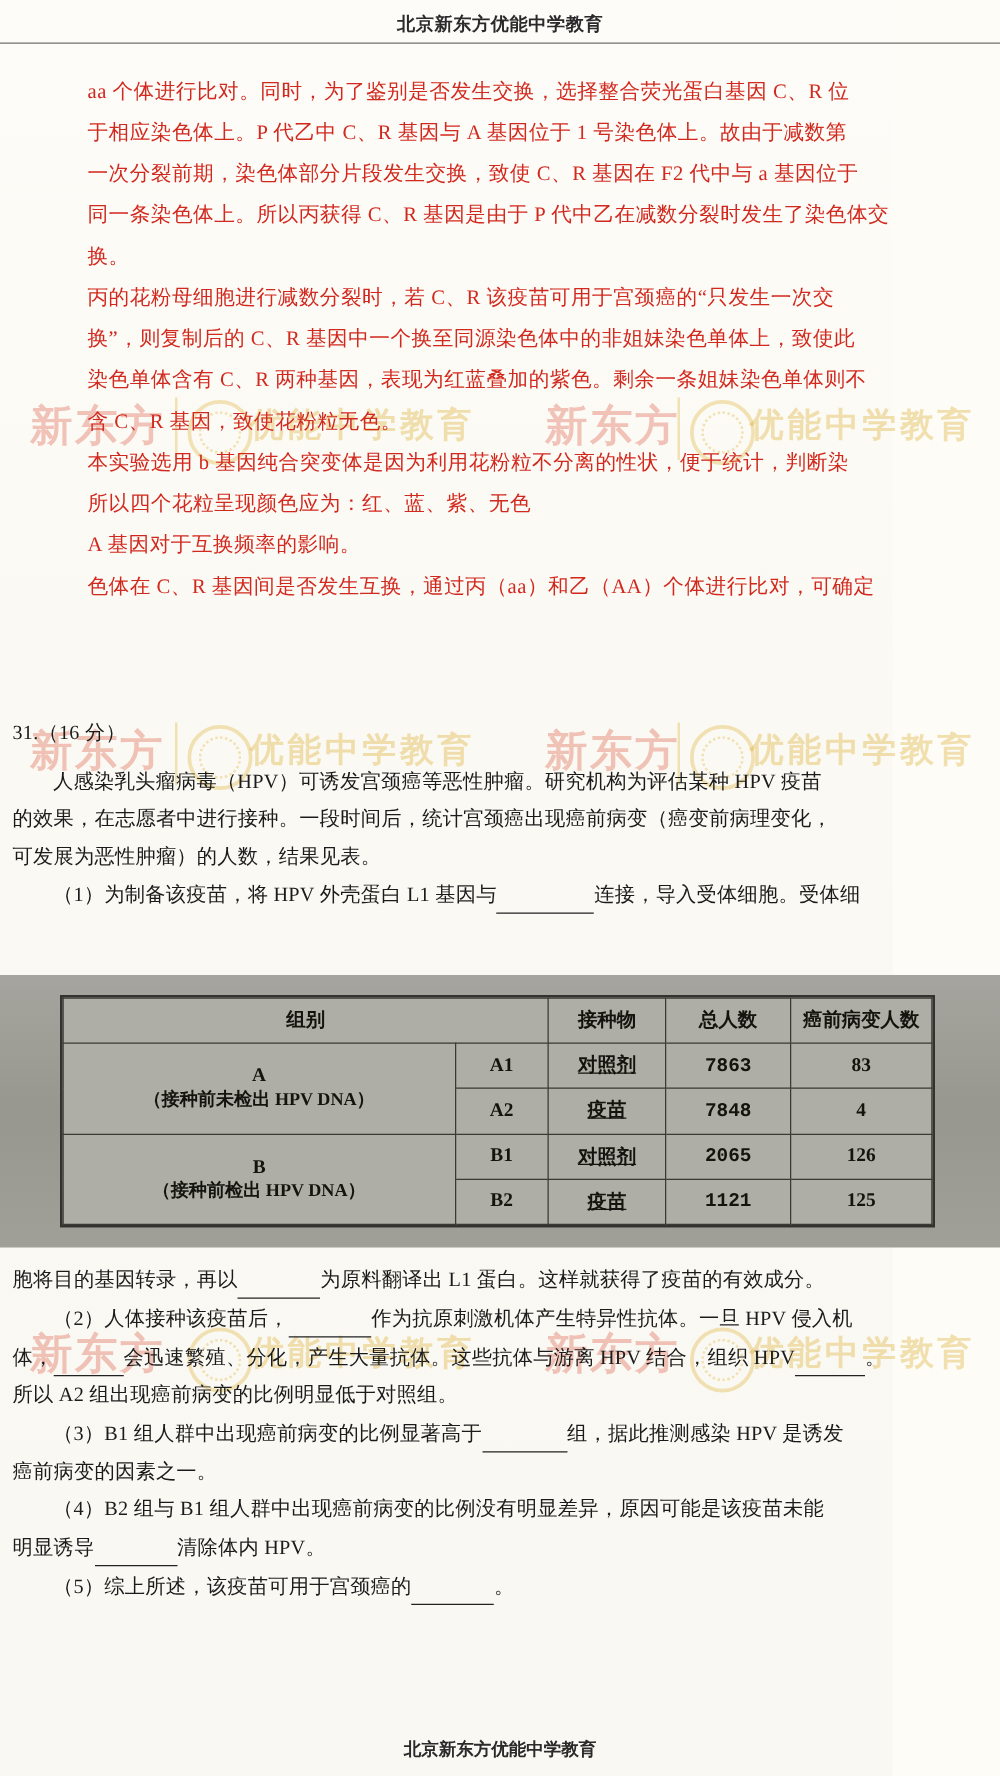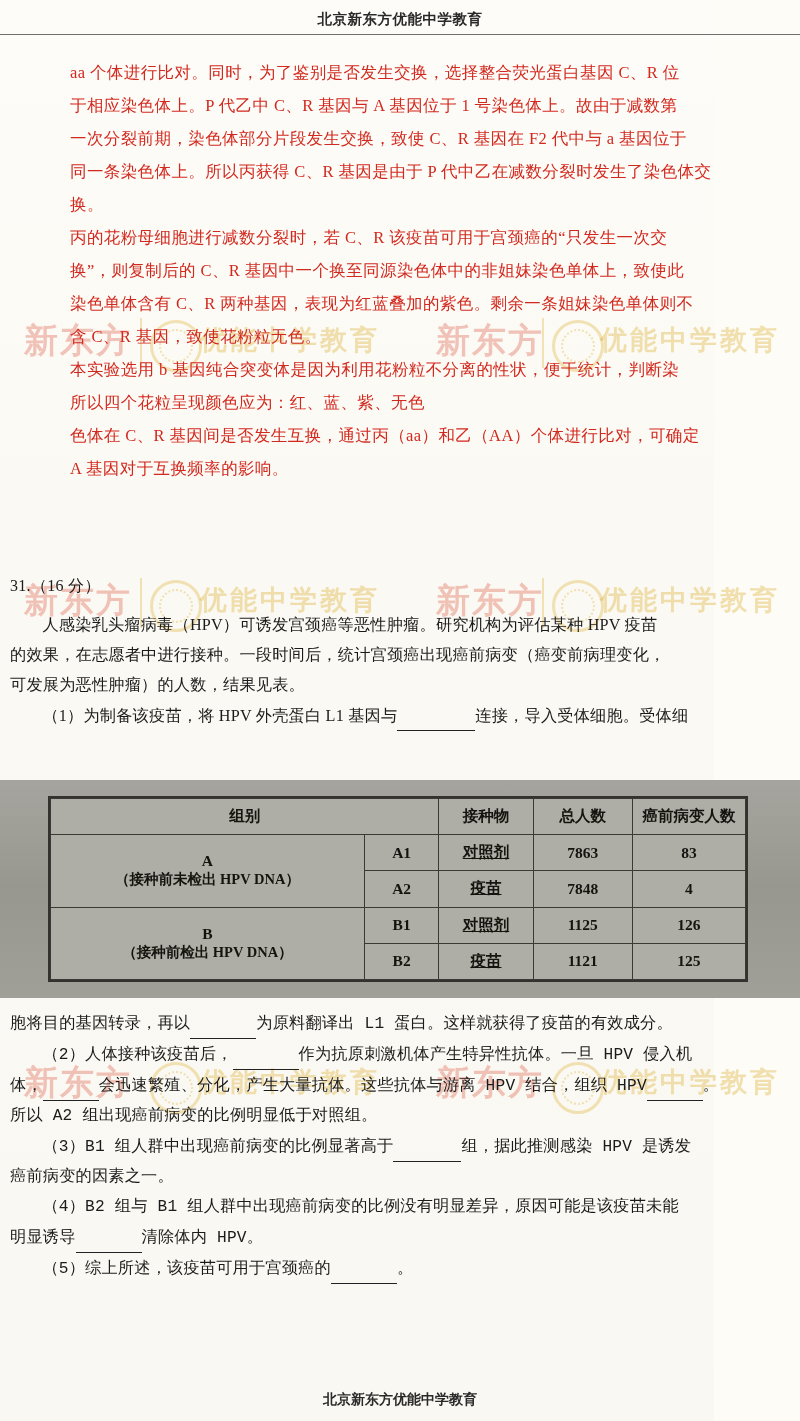--- a/index.html
+++ b/index.html
@@ -126,21 +126,21 @@
   .body-text {
     position: absolute;
     left: 10px;
     width: 782px;
     font-size: 16.2px;
     line-height: 30px;
     letter-spacing: 0.2px;
   }
   .body-text p { margin: 0; }
   .para1 { top: 610px; }
-  .para-after-table { top: 1008px; font-family: Liberation Mono, monospace; }
+  .para-after-table { top: 1008px; }
   .blank {
     display: inline-block;
     border-bottom: 1.4px solid #222;
     vertical-align: bottom;
   }
   
   .table-scan {
     position: absolute;
     left: 0;
     top: 780px;
@@ -171,21 +171,21 @@
     text-align: center;
     font-size: 15.5px;
     font-weight: bold;
     padding: 2px 4px;
   }
   table.data th.grp, table.data td.grp {
     width: 330px;
   }
   table.data td.sub { width: 70px; }
   table.data td.item { width: 92px; text-decoration: underline; }
-  table.data td.total { width: 96px; }
+  table.data td.total { width: 96px; font-family: Liberation Mono, monospace; }
   table.data td.cases { width: 112px; }
   .grp-name { font-size: 15.5px; }
   .grp-sub { font-size: 14.5px; display:block; }
 </style>
 </head>
 <body>
 
 <div class="page">
 
   <div class="header">北京新东方优能中学教育</div>
@@ -222,22 +222,22 @@
     <p>于相应染色体上。P 代乙中 C、R 基因与 A 基因位于 1 号染色体上。故由于减数第</p>
     <p>一次分裂前期，染色体部分片段发生交换，致使 C、R 基因在 F2 代中与 a 基因位于</p>
     <p>同一条染色体上。所以丙获得 C、R 基因是由于 P 代中乙在减数分裂时发生了染色体交</p>
     <p>换。</p>
     <p>丙的花粉母细胞进行减数分裂时，若 C、R 该疫苗可用于宫颈癌的“只发生一次交</p>
     <p>换”，则复制后的 C、R 基因中一个换至同源染色体中的非姐妹染色单体上，致使此</p>
     <p>染色单体含有 C、R 两种基因，表现为红蓝叠加的紫色。剩余一条姐妹染色单体则不</p>
     <p>含 C、R 基因，致使花粉粒无色。</p>
     <p>本实验选用 b 基因纯合突变体是因为利用花粉粒不分离的性状，便于统计，判断染</p>
     <p>所以四个花粒呈现颜色应为：红、蓝、紫、无色</p>
+    <p>A 基因对于互换频率的影响。</p>
     <p>色体在 C、R 基因间是否发生互换，通过丙（aa）和乙（AA）个体进行比对，可确定</p>
-    <p>A 基因对于互换频率的影响。</p>
   </div>
 
   <div class="q-number">31.（16 分）</div>
 
   <div class="body-text para1">
     <p class="indent2">人感染乳头瘤病毒（HPV）可诱发宫颈癌等恶性肿瘤。研究机构为评估某种 HPV 疫苗</p>
     <p>的效果，在志愿者中进行接种。一段时间后，统计宫颈癌出现癌前病变（癌变前病理变化，</p>
     <p>可发展为恶性肿瘤）的人数，结果见表。</p>
     <p class="indent2"><span>（1）为制备该疫苗，将 HPV 外壳蛋白 L1 基因与</span><span class="blank" style="width:78px;">&nbsp;</span><span>连接，导入受体细胞。受体细</span></p>
   </div>
@@ -268,21 +268,21 @@
           <td class="total">7848</td>
           <td class="cases">4</td>
         </tr>
         <tr>
           <td class="grp" rowspan="2">
             <span class="grp-name">B</span>
             <span class="grp-sub">（接种前检出 HPV DNA）</span>
           </td>
           <td class="sub">B1</td>
           <td class="item">对照剂</td>
-          <td class="total">1125</td>
+          <td class="total">2065</td>
           <td class="cases">126</td>
         </tr>
         <tr>
           <td class="sub">B2</td>
           <td class="item">疫苗</td>
           <td class="total">1121</td>
           <td class="cases">125</td>
         </tr>
       </tbody>
         </table>

